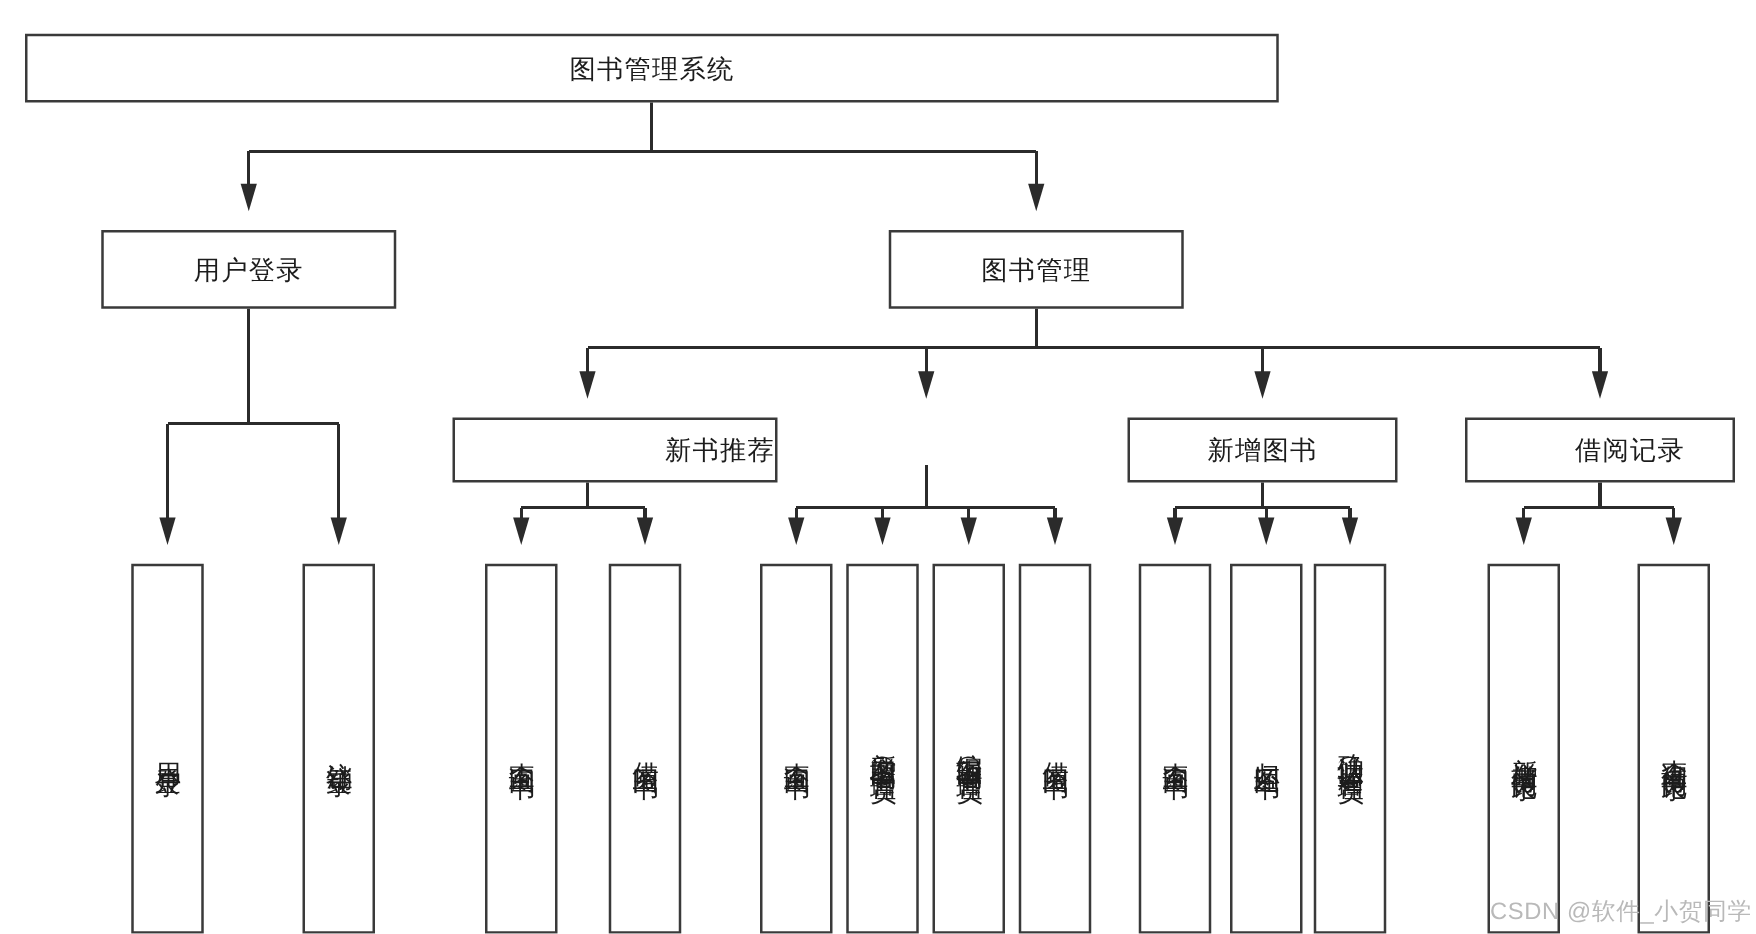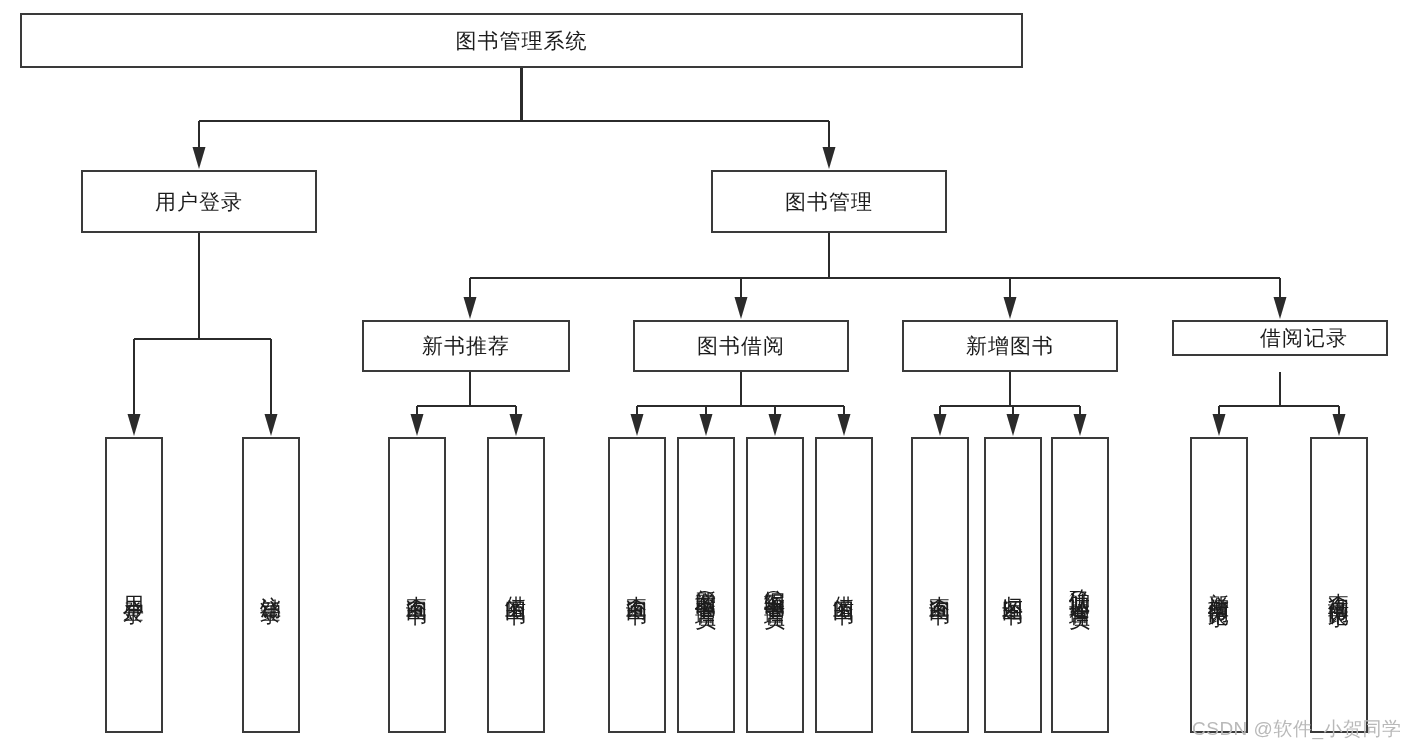--- a/index.html
+++ b/index.html
@@ -29,20 +29,21 @@
   .node {
     position: absolute;
     box-sizing: border-box;
     background: #ffffff;
     border: 2.5px solid #3a3a3a;
     display: flex;
     align-items: center;
     justify-content: center;
     color: #1c1c1c;
     z-index: 2;
+    margin-top: 14px;
   }
   .node.h {
     font-size: 21px;
     letter-spacing: 1px;
   }
   .node.v {
     
     font-size: 21px;
   }
   .node.v .vtext {
@@ -126,30 +127,27 @@
     <span>图书管理系统</span>
   </div>
 
   <div class="node h" style="left:81px; top:170px; width:236px; height:63px;">
     <span>用户登录</span>
   </div>
   <div class="node h" style="left:711px; top:170px; width:236px; height:63px;text-align:center;">
     <span>图书管理</span>
   </div>
 
-  <div class="node h" style="left:362px; top:320px; width:208px; height:52px;">
+  <div class="node h" style="left:362px; top:320px; width:260px; height:52px;justify-content:flex-end;">
     <span>新书推荐</span>
-  </div>
-  <div class="node h" style="left:633px; top:320px; width:216px; height:52px;">
-    <span>图书借阅</span>
   </div>
   <div class="node h" style="left:902px; top:320px; width:216px; height:52px;">
     <span>新增图书</span>
   </div>
-  <div class="node h" style="left:1172px; top:320px; width:216px; height:36px;padding-left:48px;">
+  <div class="node h" style="left:1172px; top:320px; width:216px; height:52px;padding-left:48px;">
     <span>借阅记录</span>
   </div>
 
   <div class="node v" style="left:105px; top:437px; width:58px; height:296px;">
     <span class="vtext">用户登录</span>
   </div>
   <div class="node v" style="left:242px; top:437px; width:58px; height:296px;">
     <span class="vtext">注销登录</span>
   </div>
 

